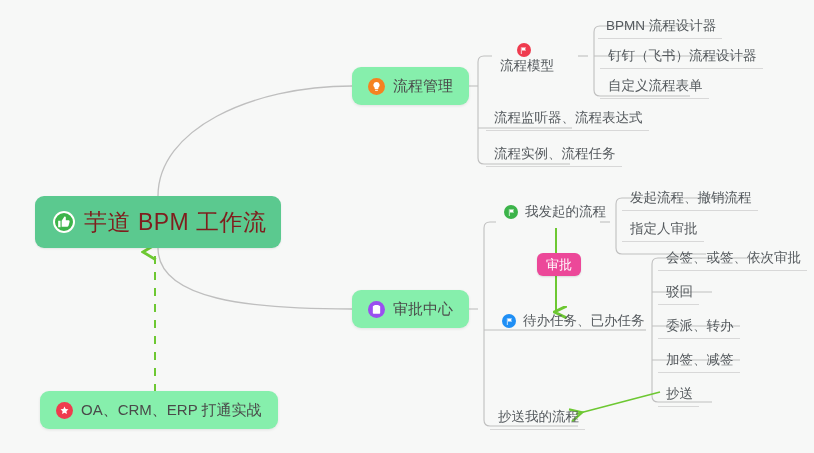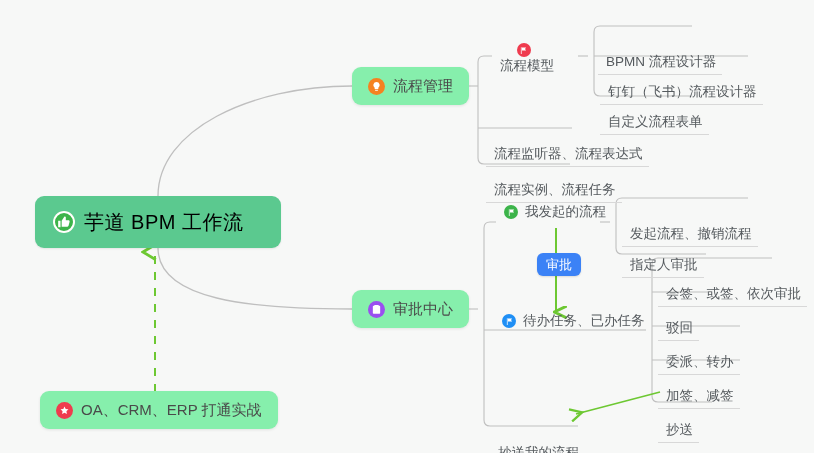--- a/index.html
+++ b/index.html
@@ -17,33 +17,33 @@
   
   .node{position:absolute;display:flex;align-items:center;box-sizing:border-box;white-space:nowrap;}
 
   
   .root{
     left:35px;top:196px;width:246px;height:52px;
     background:#5bc98f;border-radius:9px;
     padding:0 18px;
     box-shadow:0 1px 2px rgba(0,0,0,.08);
   }
-  .root .label{color:#000000;font-size:20px;letter-spacing:.5px;}
+  .root .label{color:#7f1d1d;font-size:23px;letter-spacing:.5px;}
 
   
   .pill{
     background:#86efac;border-radius:9px;height:38px;padding:0 16px;
     box-shadow:0 1px 3px rgba(0,0,0,.09);
   }
   .pill .label{color:#4a4a4a;font-size:15px;}
 
   
   .txt{height:26px;padding:0 6px 0 8px;border-bottom:1px solid #d8d8d8;}
   .txt .label{color:#555a5e;font-size:13.5px;}
-  .txt.noicon{padding-left:8px;margin-top:36px;}
+  .txt.noicon{padding-left:8px;}
 
   
   .ico{
     width:17px;height:17px;border-radius:50%;
     display:inline-flex;align-items:center;justify-content:center;
     margin-right:8px;flex:0 0 auto;
   }
   .ico svg{display:block;}
   .ico.lg{width:22px;height:22px;margin-right:9px;}
   .ico.sm{width:14px;height:14px;margin-right:7px;}
@@ -51,21 +51,21 @@
   .ico-green{background:#3cb44a;}
   .ico-root{background:#3cb44a;box-shadow:0 0 0 2px #ffffff inset;}
   .ico-orange{background:#f58220;}
   .ico-purple{background:#9a4ff0;}
   .ico-red{background:#ef3b4e;}
   .ico-redflag{background:#ef3b4e;}
   .ico-blue{background:#1f8ff5;}
 
   
   .badge{
-    position:absolute;background:#3b82f6;border-radius:6px;
+    position:absolute;background:#ec4899;border-radius:6px;
     color:#fff;font-size:13px;padding:5px 9px;line-height:1;
     box-shadow:0 1px 2px rgba(0,0,0,.12);
   }
 </style>
 </head>
 <body style="background: rgb(247, 248, 247);">
 
 <div id="canvas">
 
   <svg class="links" viewBox="0 0 814 453" xmlns="http://www.w3.org/2000/svg">

